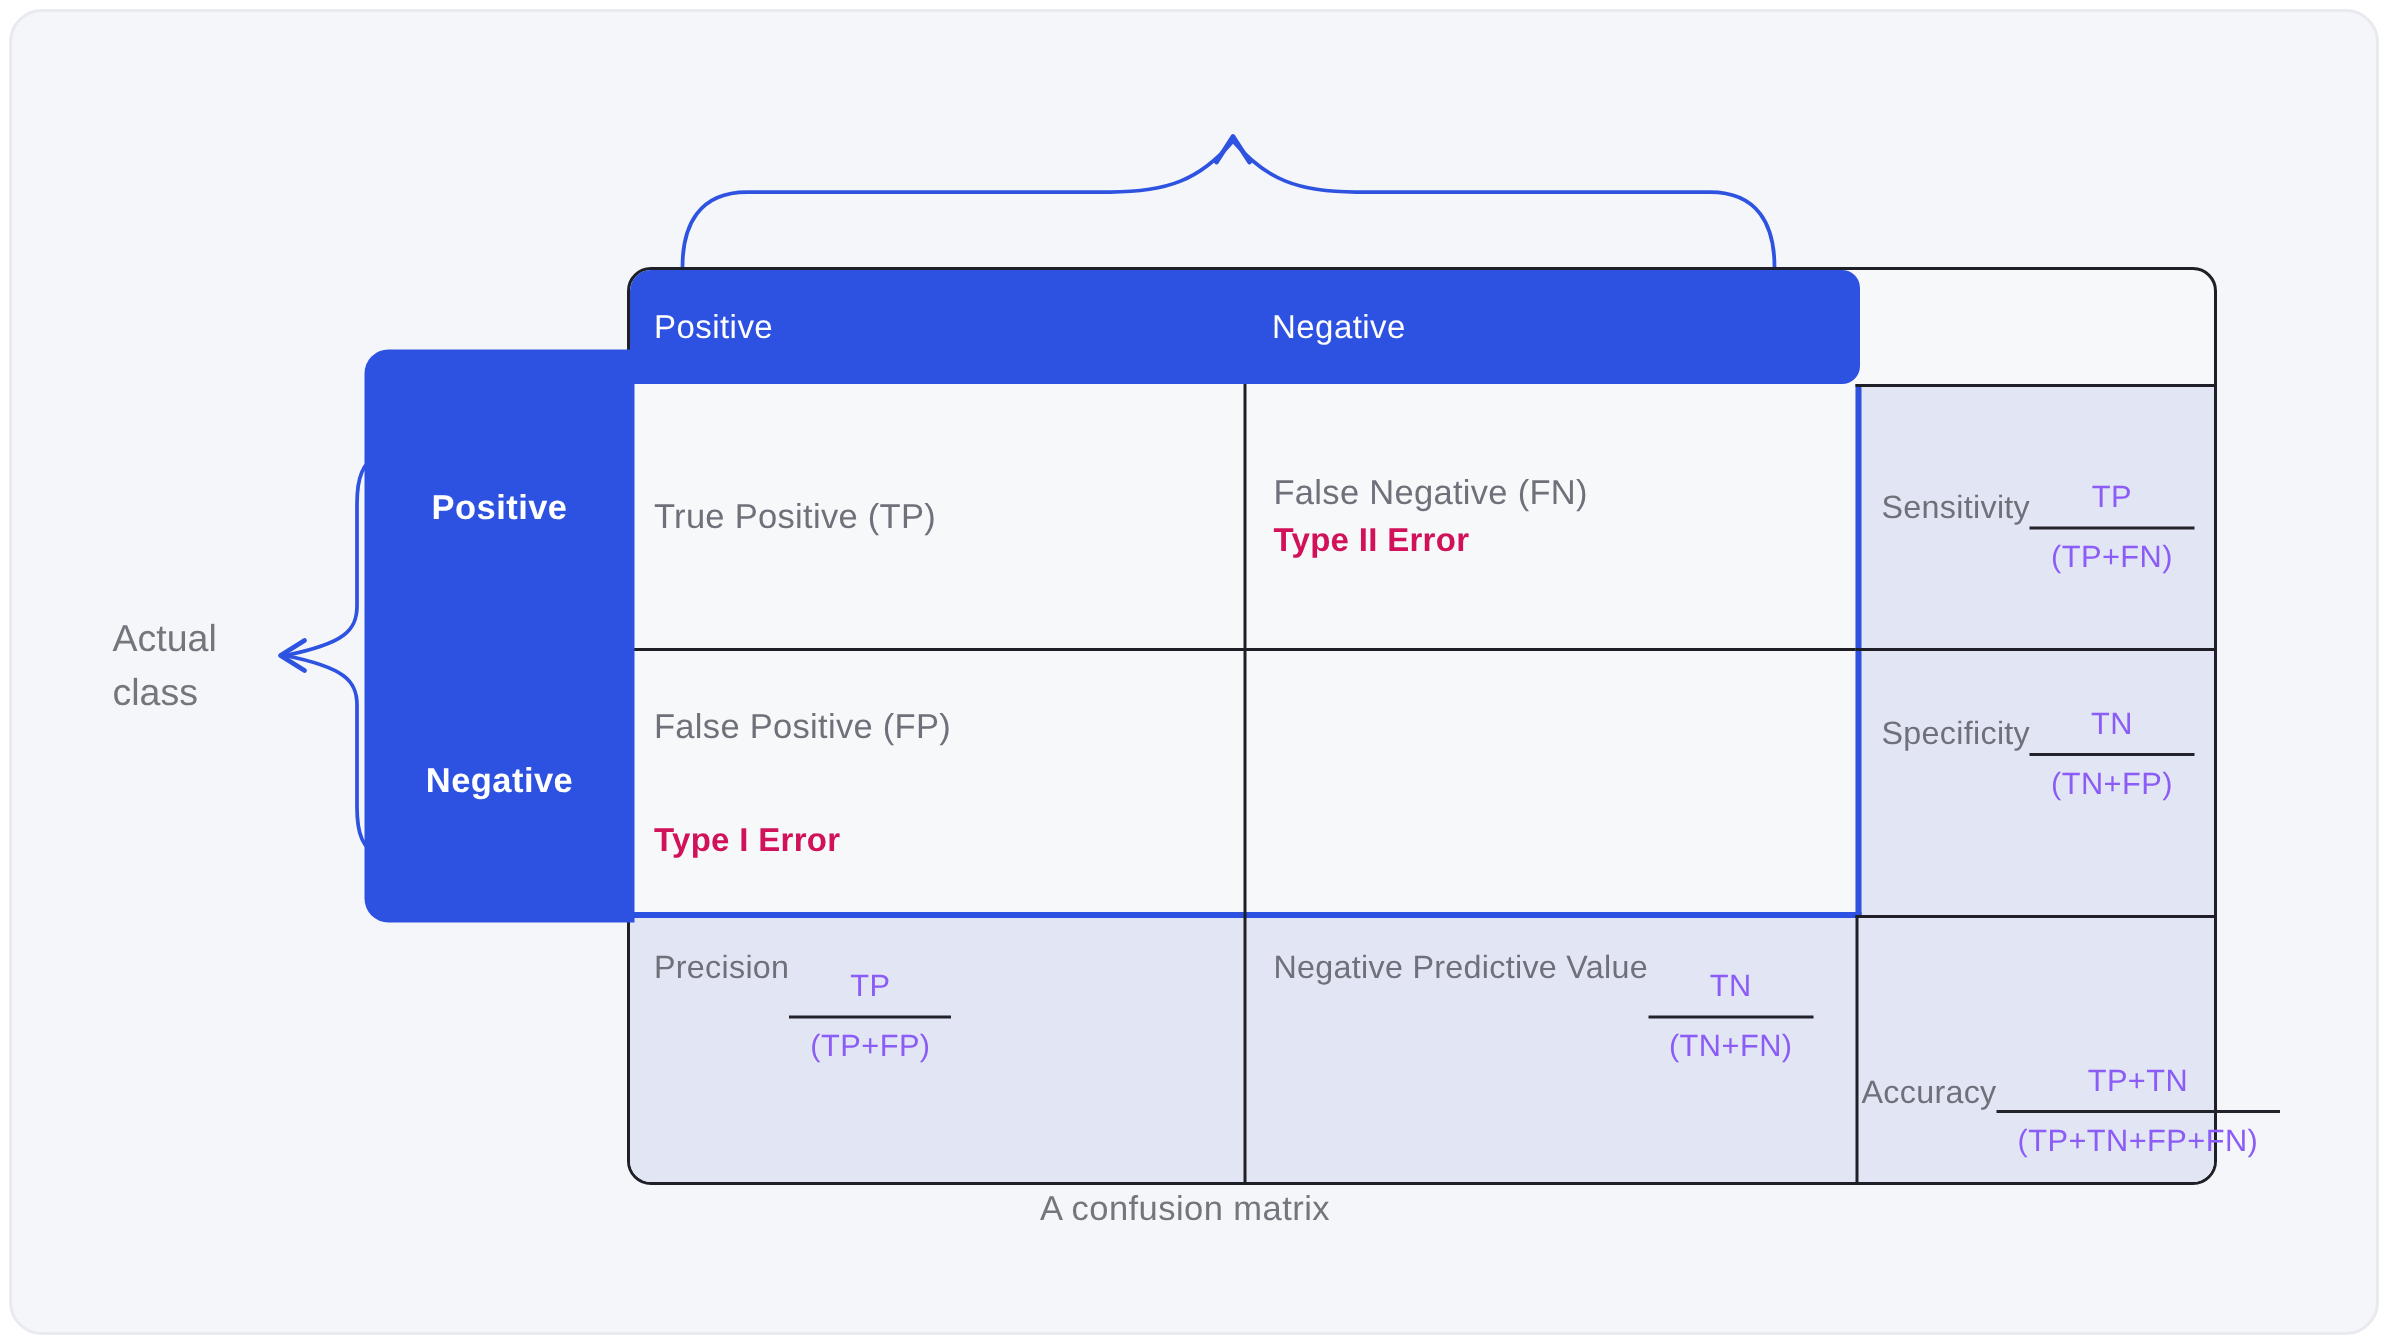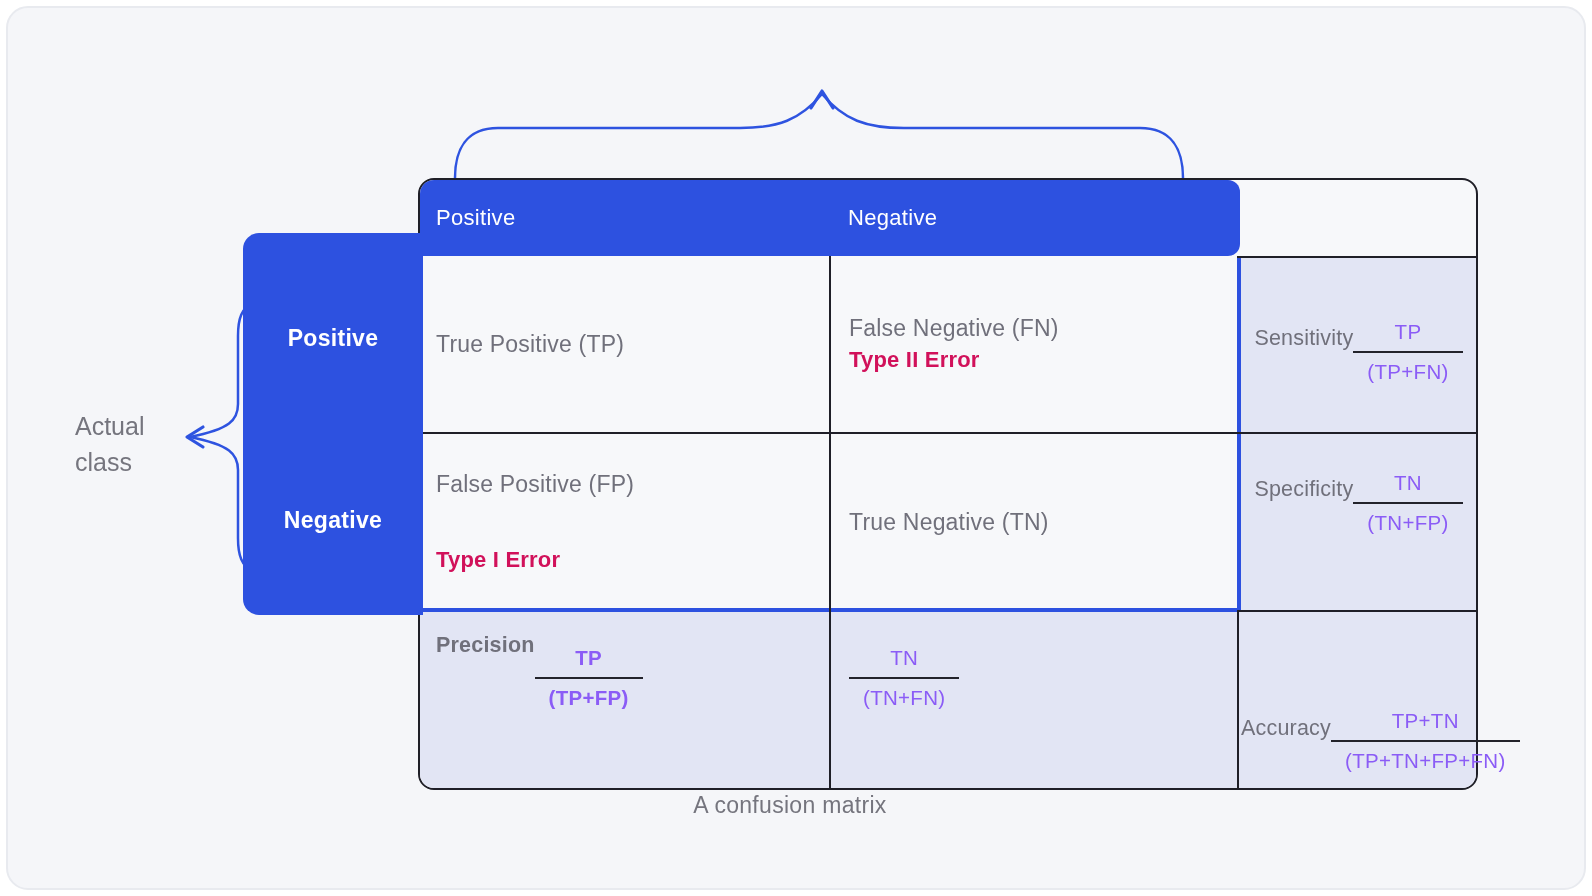--- a/index.html
+++ b/index.html
@@ -76,21 +76,21 @@
   .cell-fn { left:411px; top:76px;  width:406px; height:176px; padding-left:18px; flex-direction:column; justify-content:center; align-items:flex-start; }
   .cell-fp { left:0;     top:254px; width:409px; height:176px; padding-left:16px; flex-direction:column; justify-content:center; align-items:flex-start;gap:44px; }
   .cell-tn { left:411px; top:254px; width:406px; height:176px; padding-left:18px; align-items:center; }
   .metric { }
   .metric-name { font-size:21.5px; color:#70707B; letter-spacing:.2px; margin-bottom:13px; }
   .fraction { display:flex; flex-direction:column; align-items:center;
     padding:0 14px; font-size:20.5px; color:#8b5cf6; letter-spacing:.3px;margin-top:13px; }
   .frac-line { align-self:stretch; height:0; border-top:2px solid #23232B; margin:7px -14px; }
   .cell-sens { left:821px; top:78px;  width:235px; height:174px; align-items:center; justify-content:center; }
   .cell-spec { left:821px; top:254px; width:235px; height:124px; align-items:center; justify-content:center; }
-  .cell-prec { left:0;     top:432px; width:358px; height:176px; padding:21px 0 0 16px; align-items:flex-start;font-weight:bold; }
+  .cell-prec { left:0;     top:432px; width:358px; height:176px; padding:21px 0 0 16px; align-items:flex-start; }
   .cell-npv  { left:411px; top:432px; width:406px; height:176px; padding:21px 0 0 18px; align-items:flex-start; }
   .cell-acc  { left:821px; top:456px; width:235px; height:176px; padding-top:21px; align-items:center; }
 </style>
 </head>
 <body>
 
 <div class="stage">
   <div class="board"></div>
 
   <svg class="brace-svg" style="left:440px; top:86px;" width="760" height="96" viewBox="0 0 760 96">
@@ -135,23 +135,20 @@
       <span class="cell-label">True Positive (TP)</span>
     </div>
     <div class="cell cell-fn">
       <span class="cell-label">False Negative (FN)</span>
       <span class="error-label">Type II Error</span>
     </div>
     <div class="cell cell-fp">
       <span class="cell-label">False Positive (FP)</span>
       <span class="error-label">Type I Error</span>
     </div>
-    <div class="cell cell-tn">
-      <span class="cell-label">True Negative (TN)</span>
-    </div>
 
     <div class="cell metric cell-sens">
       <span class="metric-name">Sensitivity</span>
       <div class="fraction">
         <span>TP</span>
         <span class="frac-line"></span>
         <span>(TP+FN)</span>
       </div>
     </div>
     <div class="cell metric cell-spec">
@@ -164,20 +161,21 @@
     </div>
     <div class="cell metric cell-prec">
       <span class="metric-name">Precision</span>
       <div class="fraction">
         <span>TP</span>
         <span class="frac-line"></span>
         <span>(TP+FP)</span>
       </div>
     </div>
     <div class="cell metric cell-npv">
+      <span class="metric-name">Negative Predictive Value</span>
       <div class="fraction">
         <span>TN</span>
         <span class="frac-line"></span>
         <span>(TN+FN)</span>
       </div>
     </div>
     <div class="cell metric cell-acc">
       <span class="metric-name">Accuracy</span>
       <div class="fraction">
         <span>TP+TN</span>

